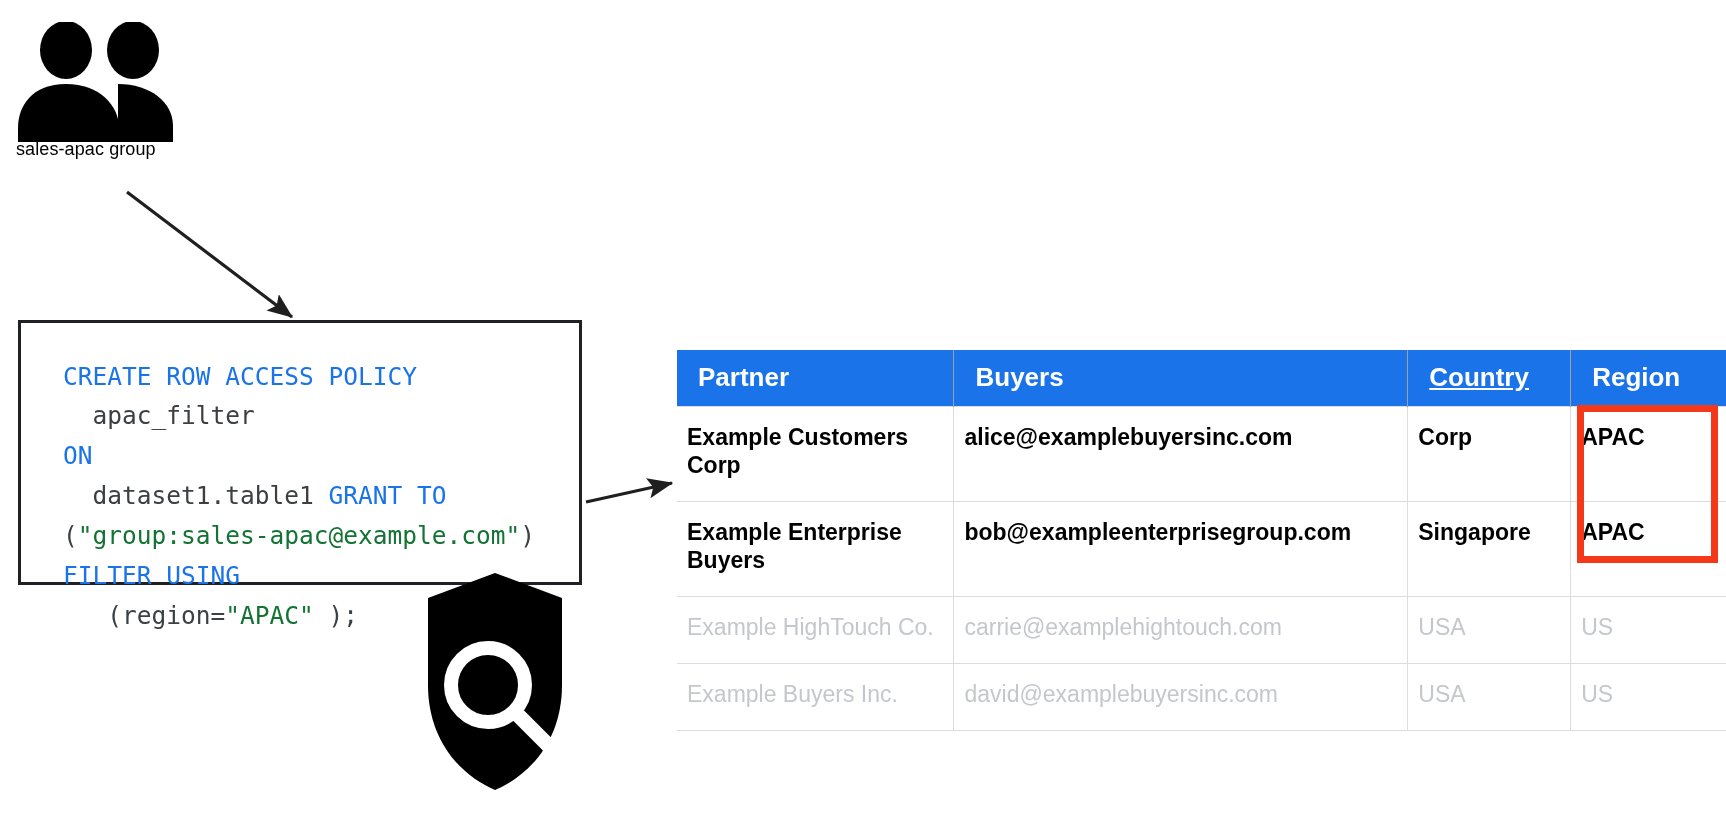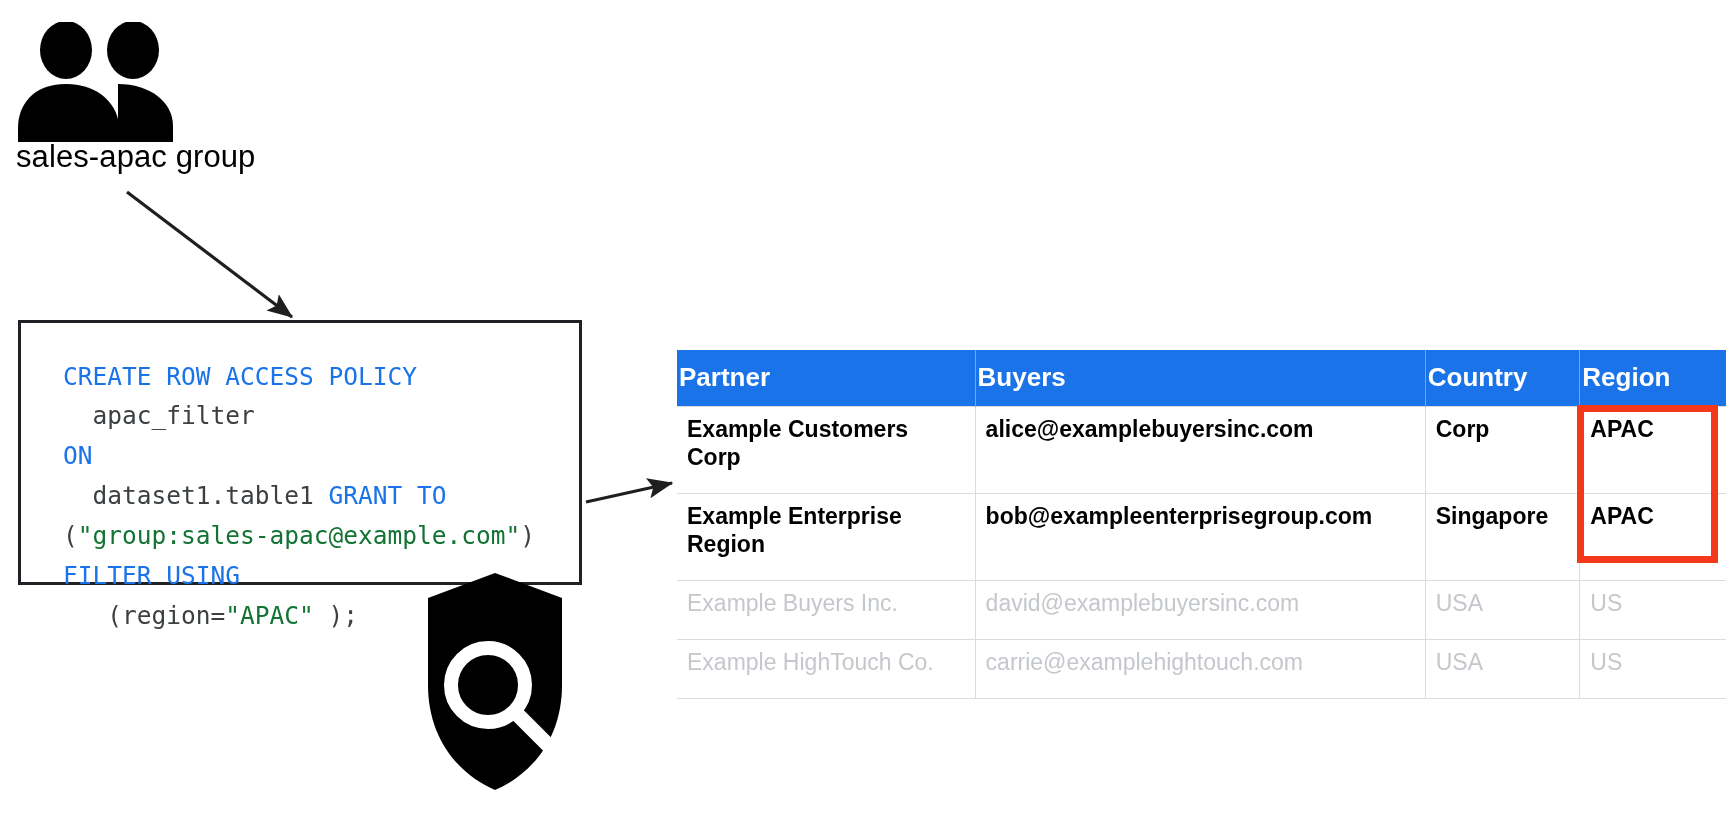--- a/index.html
+++ b/index.html
@@ -24,21 +24,21 @@
     position: absolute;
     left: 18px;
     top: 22px;
     width: 180px;
     height: 120px;
   }
   #group-label {
     position: absolute;
     left: 16px;
     top: 139px;
-    font-size: 31px;
+    font-size: 18px;
     color: #000000;
     white-space: nowrap;
     letter-spacing: 0.1px;
   }
 
   
   .arrow-layer {
     position: absolute;
     left: 0;
     top: 0;
@@ -91,46 +91,46 @@
     border-collapse: collapse;
     table-layout: fixed;
     font-size: 23px;
   }
   #partner-table th {
     background: #1a73e8;
     color: #ffffff;
     font-weight: bold;
     font-size: 26px;
     text-align: left;
-    padding: 10px 10px 12px 2px;
+    padding: 10px 10px 12px 21px;
     border-right: 1px solid #9aa0a6;
     vertical-align: middle;
     height: 34px;
   }
   #partner-table th:last-child { border-right: none; }
   #partner-table td {
     border: 1px solid #dadce0;
     border-left: none;
     border-right: 1px solid #dadce0;
-    padding: 8px 10px 22px 10px;
+    padding: 16px 10px 22px 10px;
     vertical-align: top;
     line-height: 1.22;
   }
   #partner-table td:last-child { border-right: none; margin-left: 28px; }
   #partner-table tr.active td {
     color: #000000;
     font-weight: bold;
   }
   #partner-table tr.dimmed td {
     color: #c4c7cb;
     font-weight: normal;
   }
   .col-partner  { width: 311px; }
   .col-contact  { width: 444px; }
-  .col-country  { width: 145px; }
+  .col-country  { width: 145px; text-decoration: underline; }
   .col-region   { width: 141px; }
 
   
   #region-highlight {
     position: absolute;
     left: 1577px;
     top: 405px;
     width: 141px;
     height: 158px;
     border: 7px solid #f4381a;
@@ -190,35 +190,35 @@
       </tr>
     </thead>
     <tbody>
       <tr class="active">
         <td>Example Customers Corp</td>
         <td>alice@examplebuyersinc.com</td>
         <td>Corp</td>
         <td>APAC</td>
       </tr>
       <tr class="active">
-        <td>Example Enterprise Region</td>
+        <td>Example Enterprise Buyers</td>
         <td>bob@exampleenterprisegroup.com</td>
         <td>Singapore</td>
         <td>APAC</td>
+      </tr>
+      <tr class="dimmed">
+        <td>Example HighTouch Co.</td>
+        <td>carrie@examplehightouch.com</td>
+        <td>USA</td>
+        <td>US</td>
       </tr>
       <tr class="dimmed">
         <td>Example Buyers Inc.</td>
         <td>david@examplebuyersinc.com</td>
         <td>USA</td>
         <td>US</td>
       </tr>
-      <tr class="dimmed">
-        <td>Example HighTouch Co.</td>
-        <td>carrie@examplehightouch.com</td>
-        <td>USA</td>
-        <td>US</td>
-      </tr>
     </tbody>
   </table>
 
   <div id="region-highlight" style="border-color: rgb(244, 56, 26);"></div>
 
 </div>
 
 </body></html>

